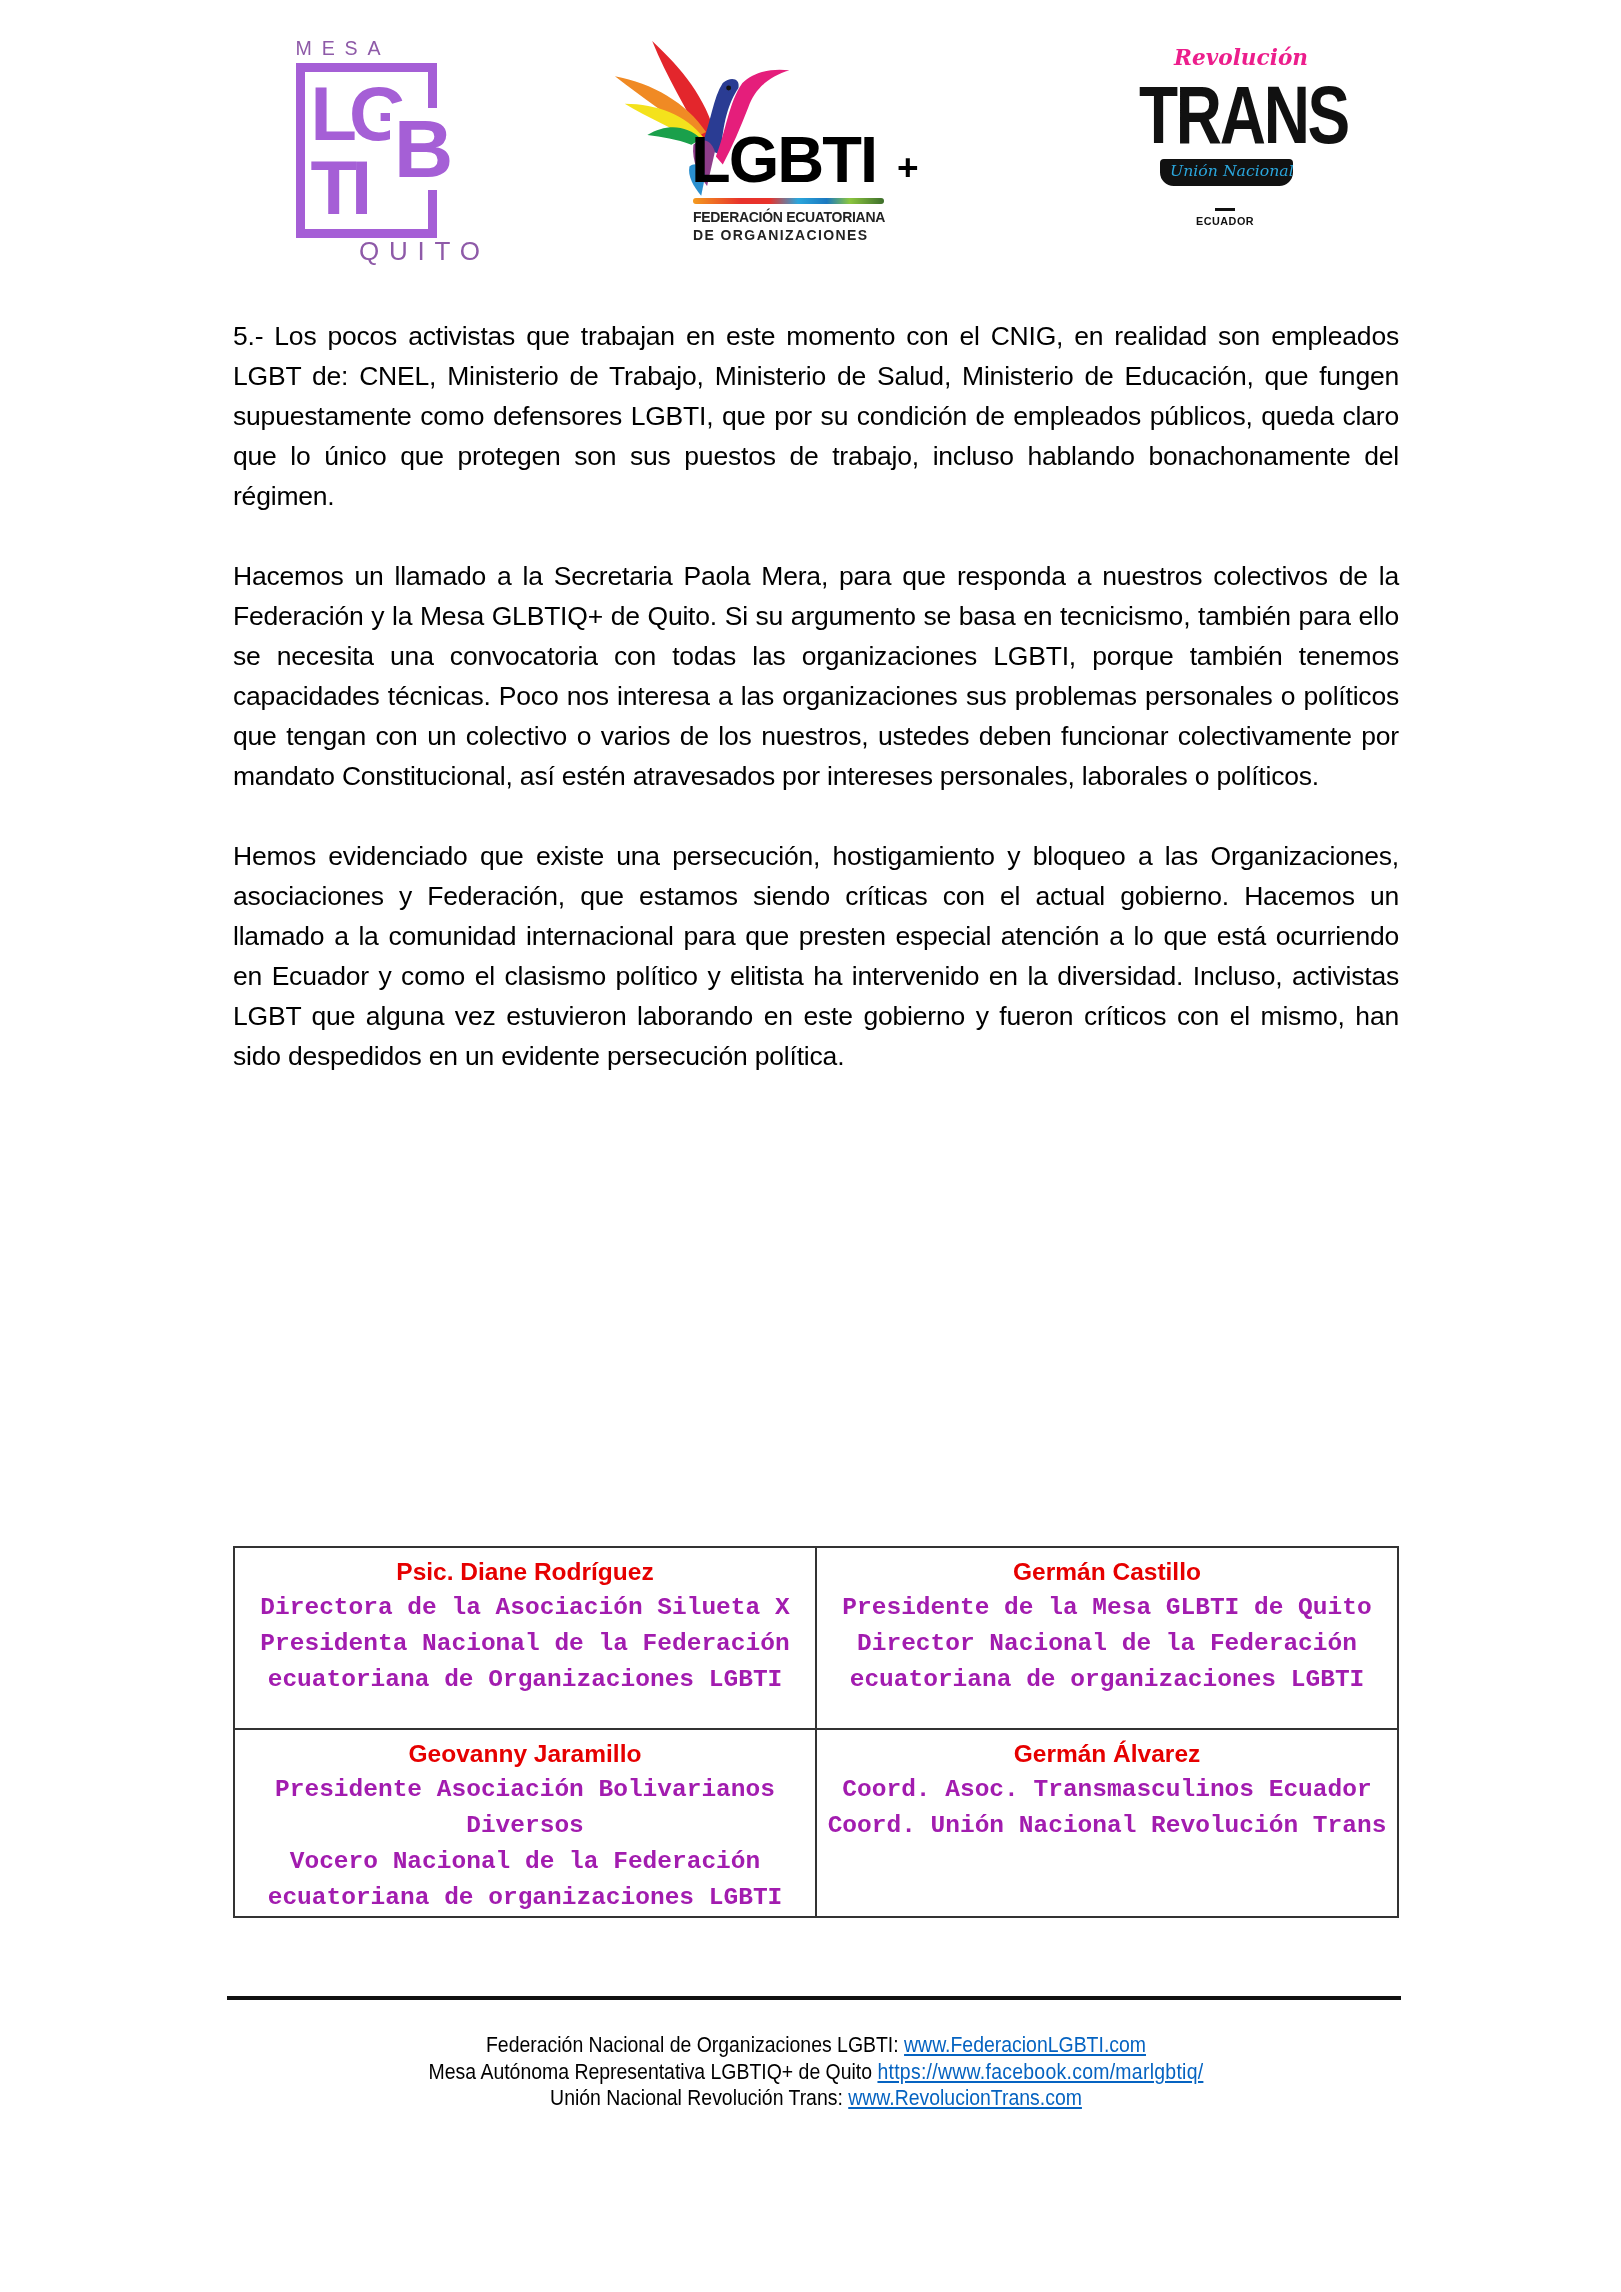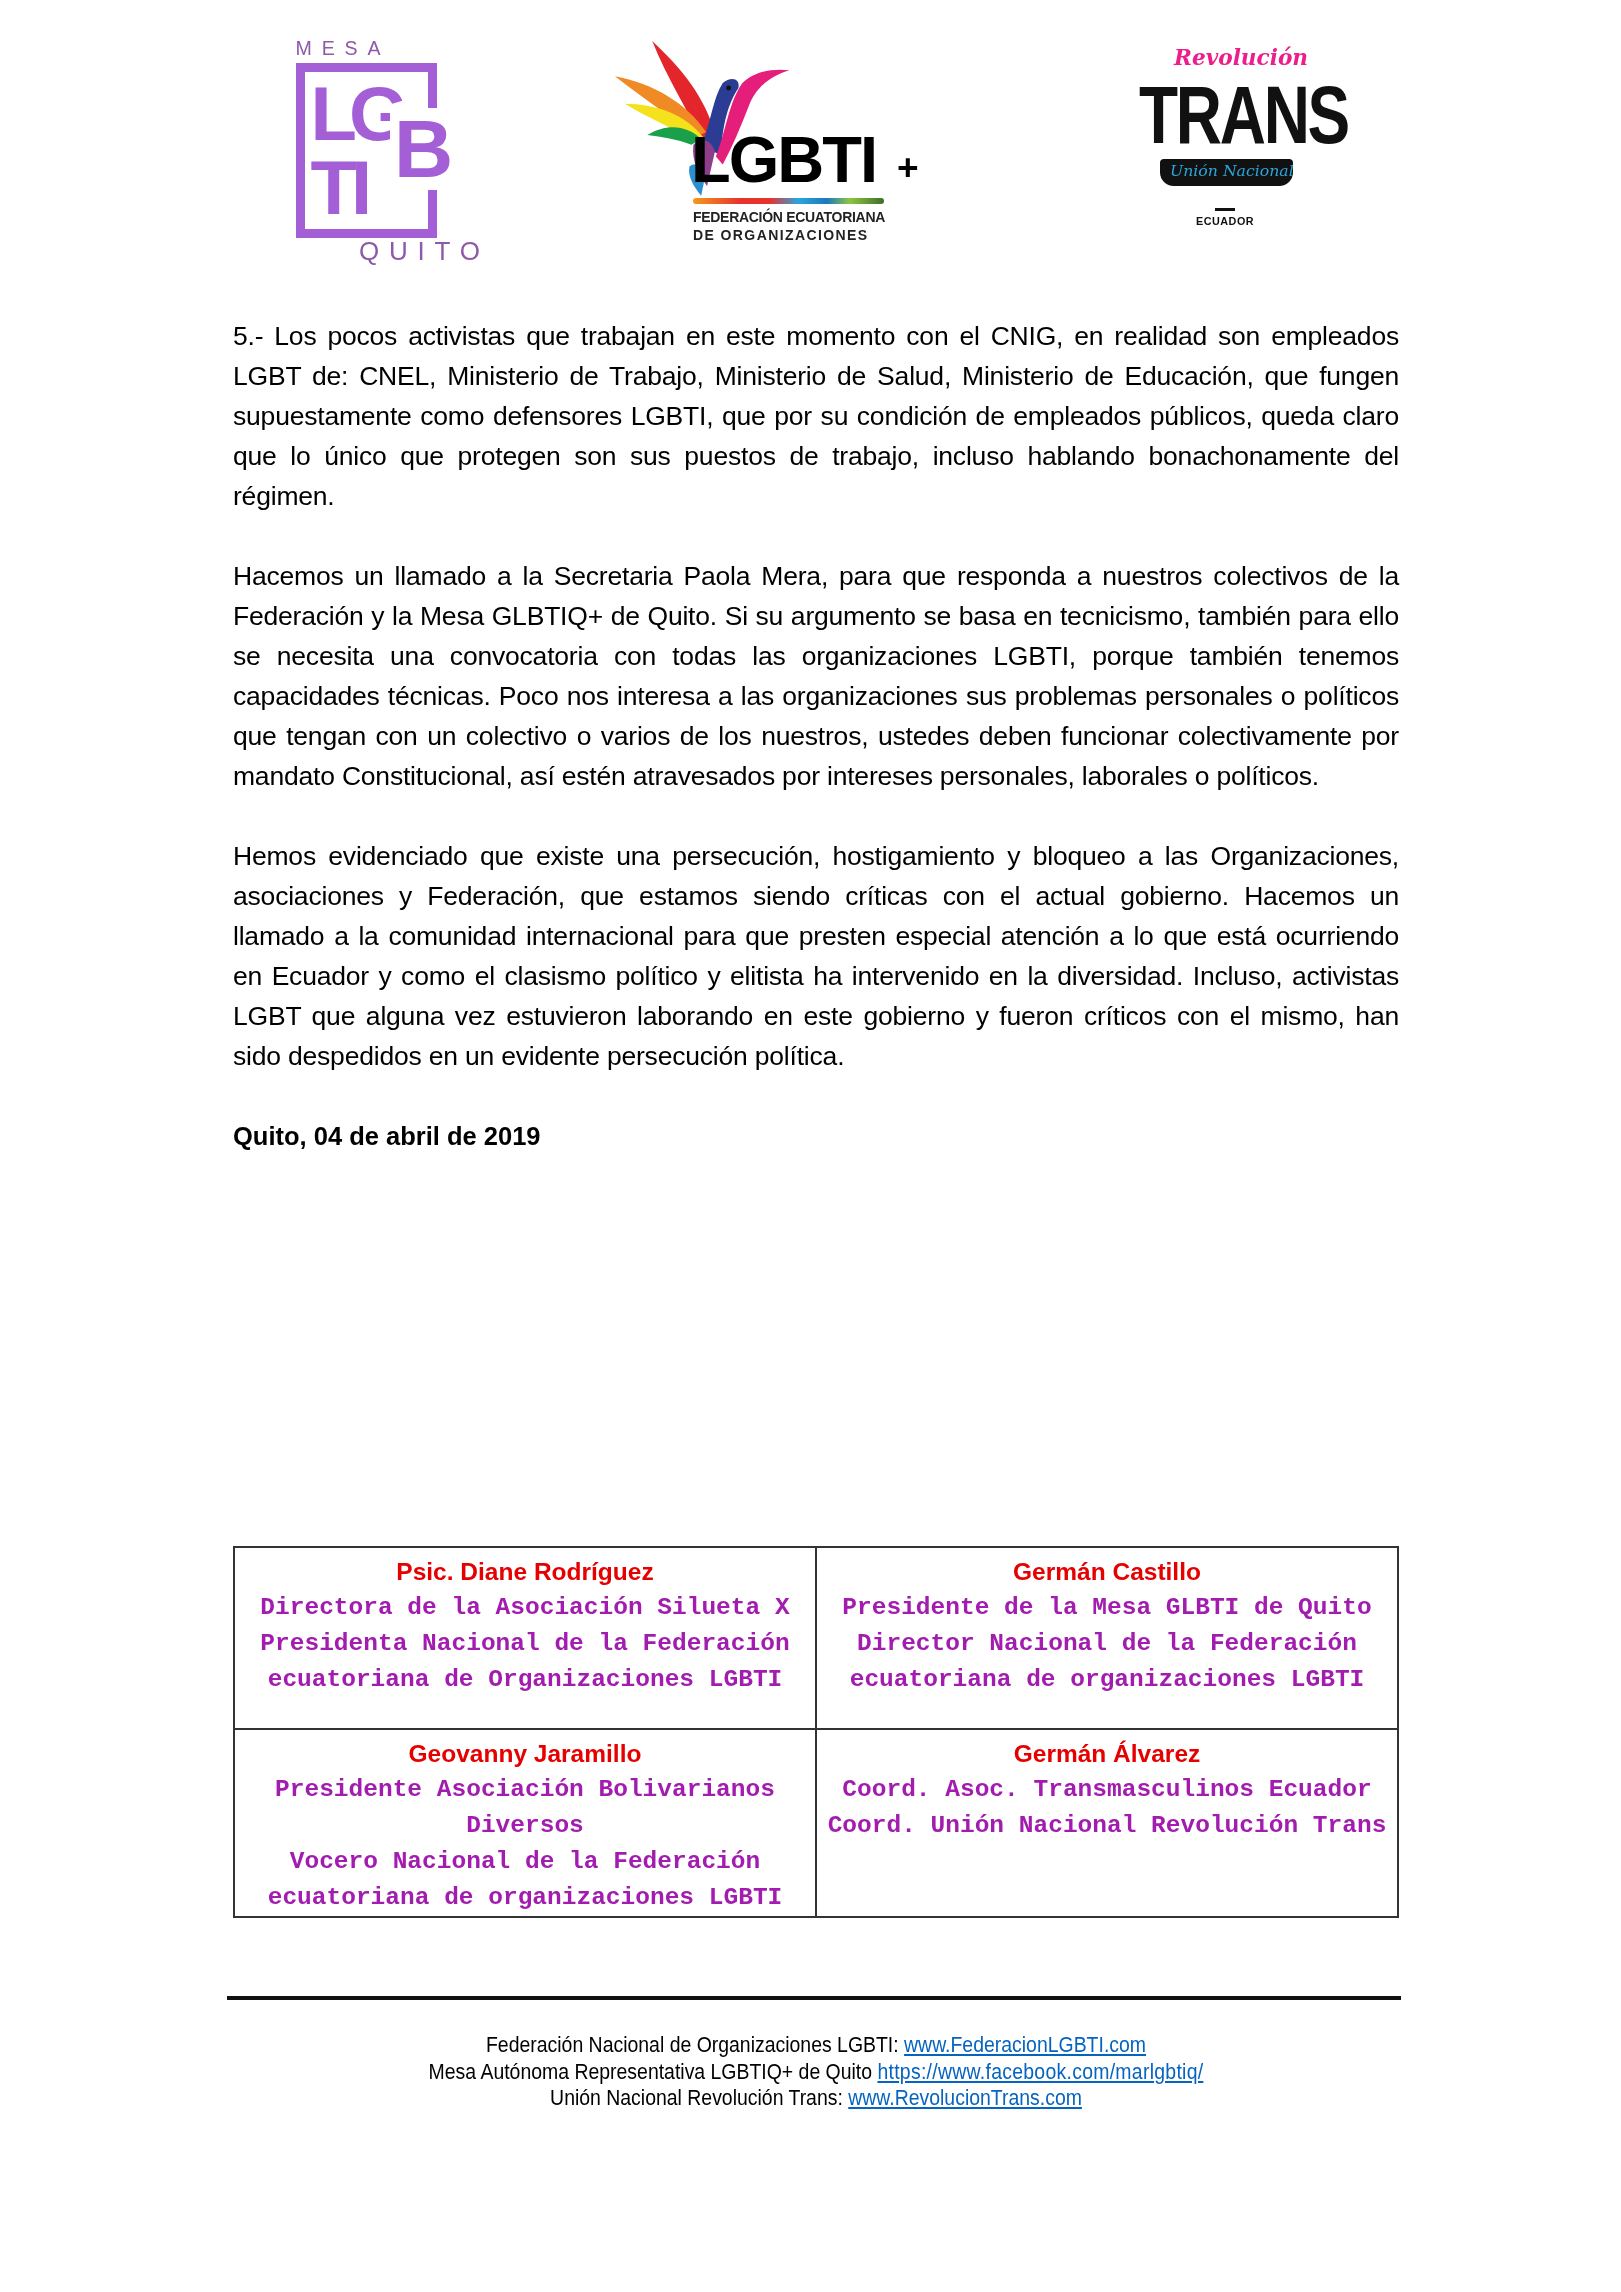--- a/index.html
+++ b/index.html
@@ -88,21 +88,20 @@
   <div class="trans-ribbon"></div>
   <div class="trans-union">Unión Nacional</div>
   <div class="trans-dash"></div>
   <div class="trans-ecu">ECUADOR</div>
 </div>
 
 <div class="content">
   <p class="para">5.- Los pocos activistas que trabajan en este momento con el CNIG, en realidad son empleados LGBT de: CNEL, Ministerio de Trabajo, Ministerio de Salud, Ministerio de Educación, que fungen supuestamente como defensores LGBTI, que por su condición de empleados públicos, queda claro que lo único que protegen son sus puestos de trabajo, incluso hablando bonachonamente del régimen.</p>
   <p class="para">Hacemos un llamado a la Secretaria Paola Mera, para que responda a nuestros colectivos de la Federación y la Mesa GLBTIQ+ de Quito. Si su argumento se basa en tecnicismo, también para ello se necesita una convocatoria con todas las organizaciones LGBTI, porque también tenemos capacidades técnicas. Poco nos interesa a las organizaciones sus problemas personales o políticos que tengan con un colectivo o varios de los nuestros, ustedes deben funcionar colectivamente por mandato Constitucional, así estén atravesados por intereses personales, laborales o políticos.</p>
   <p class="para">Hemos evidenciado que existe una persecución, hostigamiento y bloqueo a las Organizaciones, asociaciones y Federación, que estamos siendo críticas con el actual gobierno. Hacemos un llamado a la comunidad internacional para que presten especial atención a lo que está ocurriendo en Ecuador y como el clasismo político y elitista ha intervenido en la diversidad. Incluso, activistas LGBT que alguna vez estuvieron laborando en este gobierno y fueron críticos con el mismo, han sido despedidos en un evidente persecución política.</p>
-  <p class="date">Quito, 04 de abril de 2019</p>
 </div>
 
 <table class="sig-table">
   <tbody>
       <tr>
     <td>
       <div class="sig-name">Psic. Diane Rodríguez</div>
       <div class="sig-role">Directora de la Asociación Silueta X</div>
       <div class="sig-role">Presidenta Nacional de la Federación</div>
       <div class="sig-role">ecuatoriana de Organizaciones LGBTI</div>

